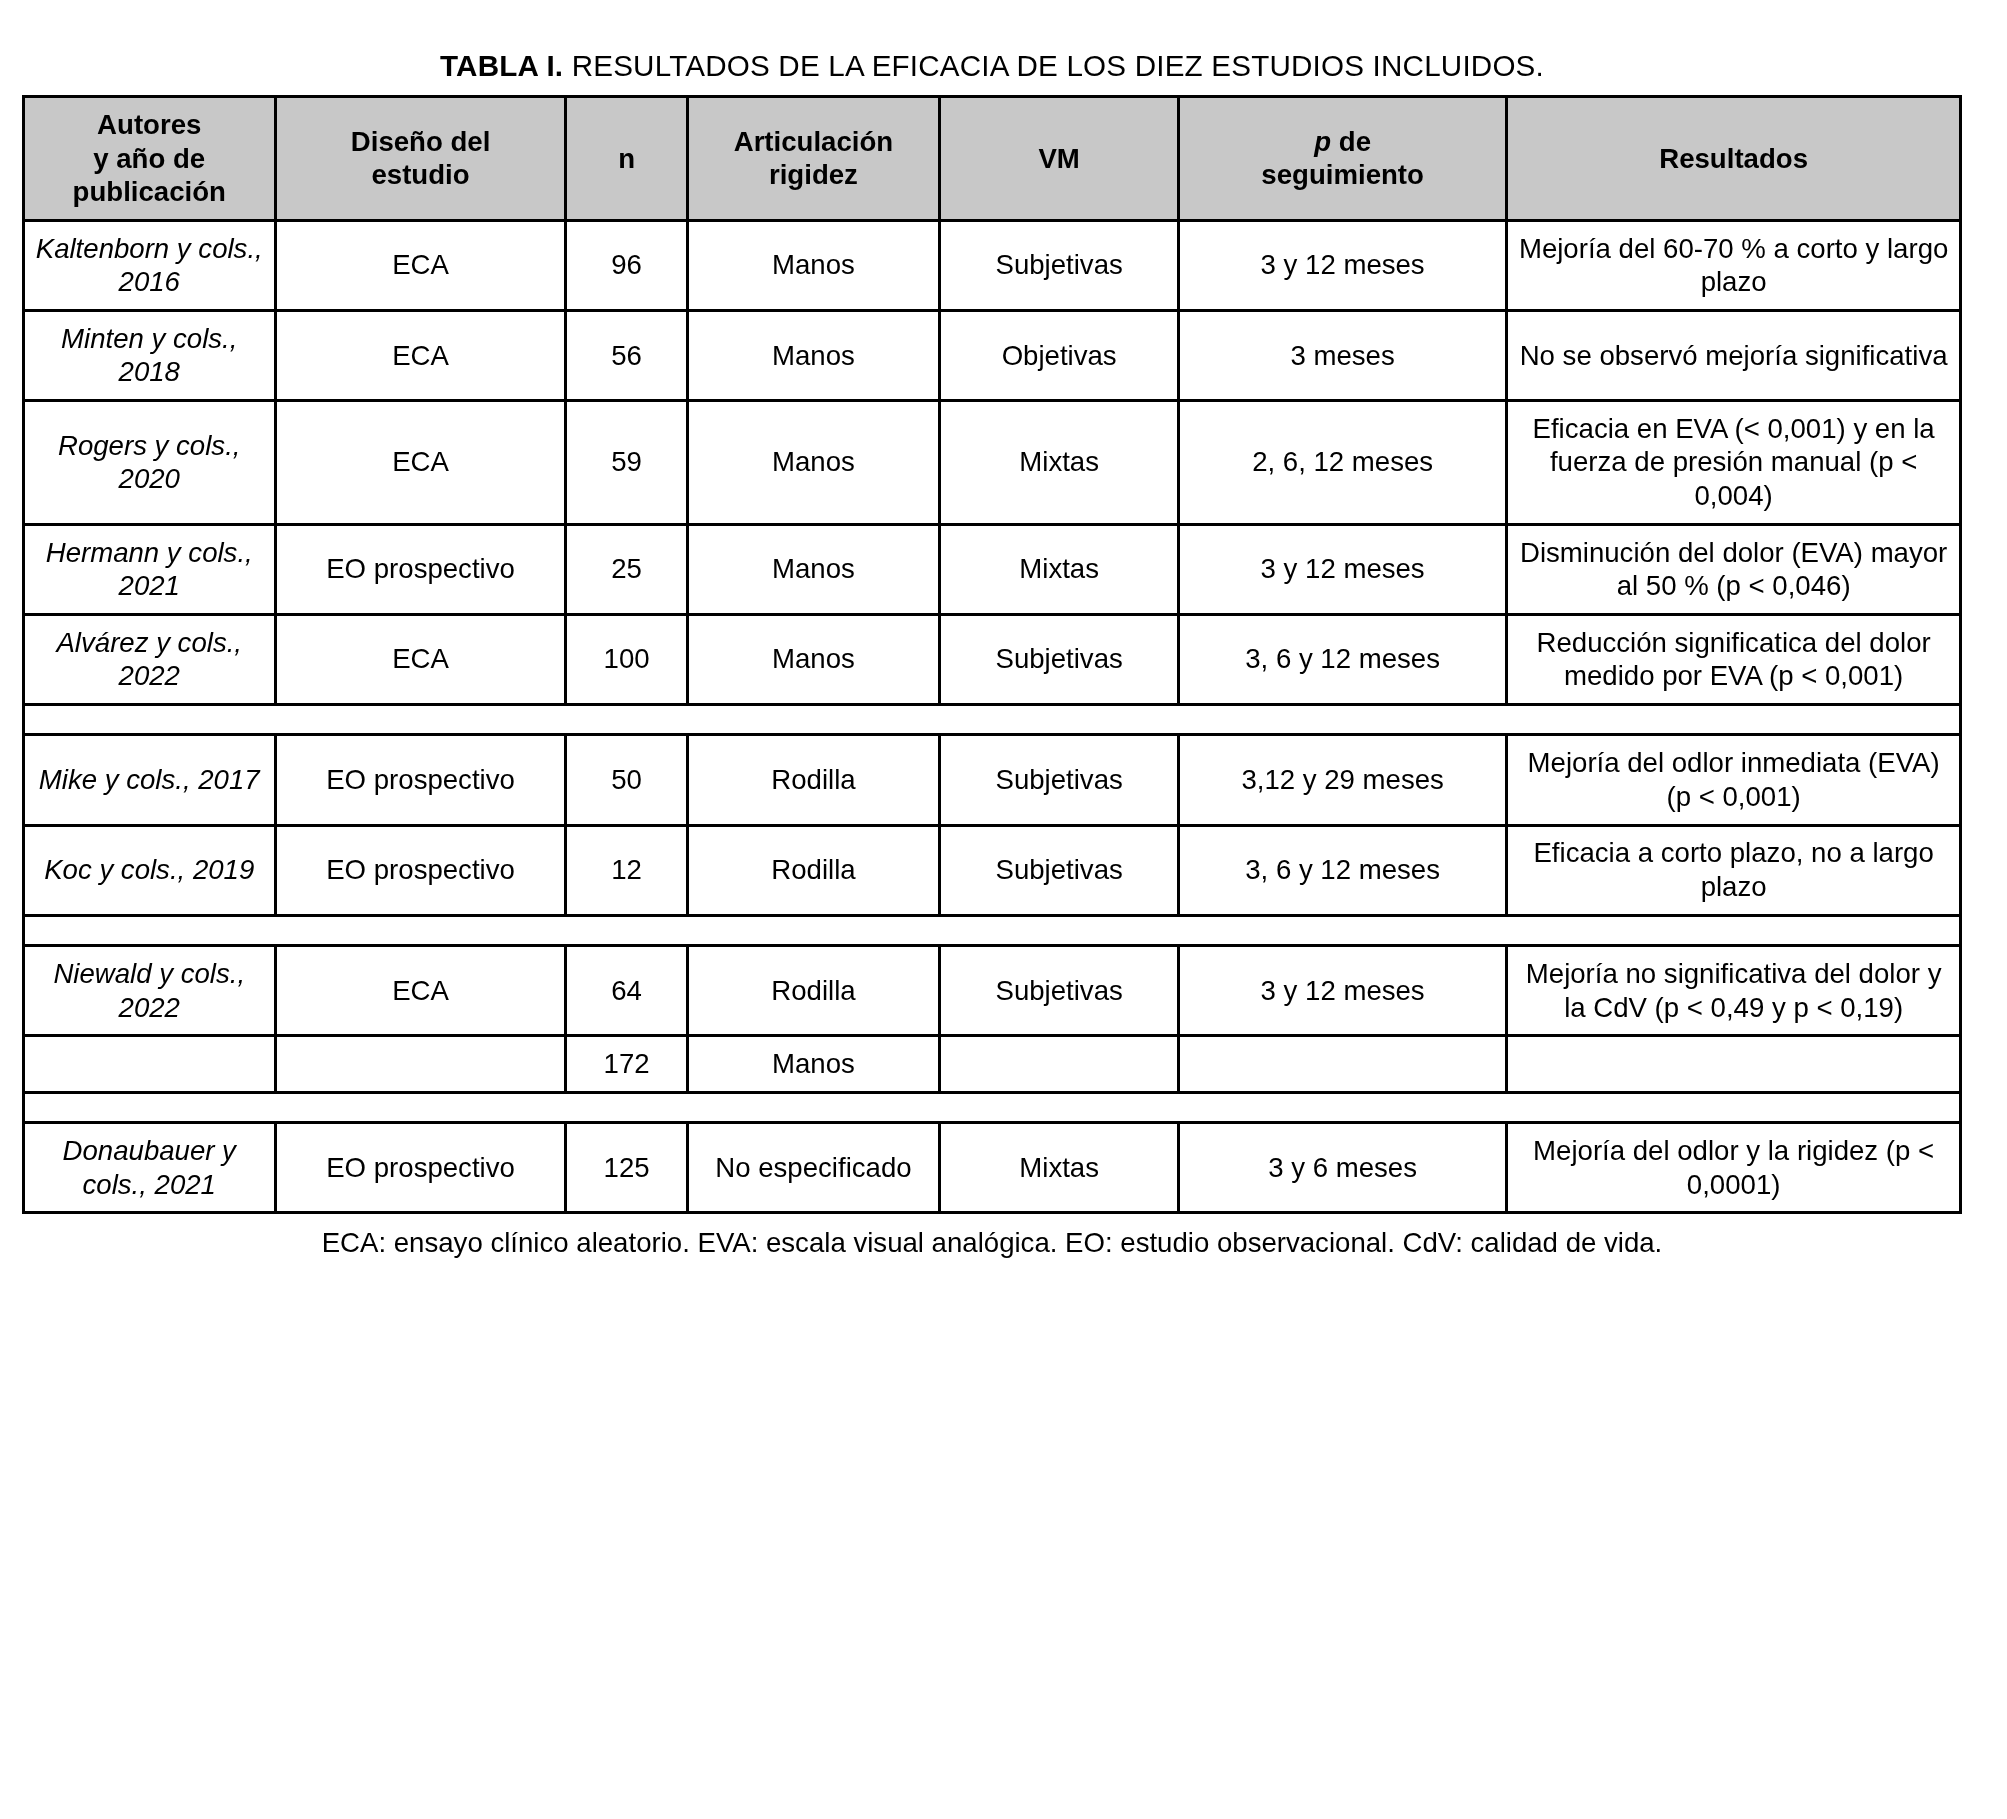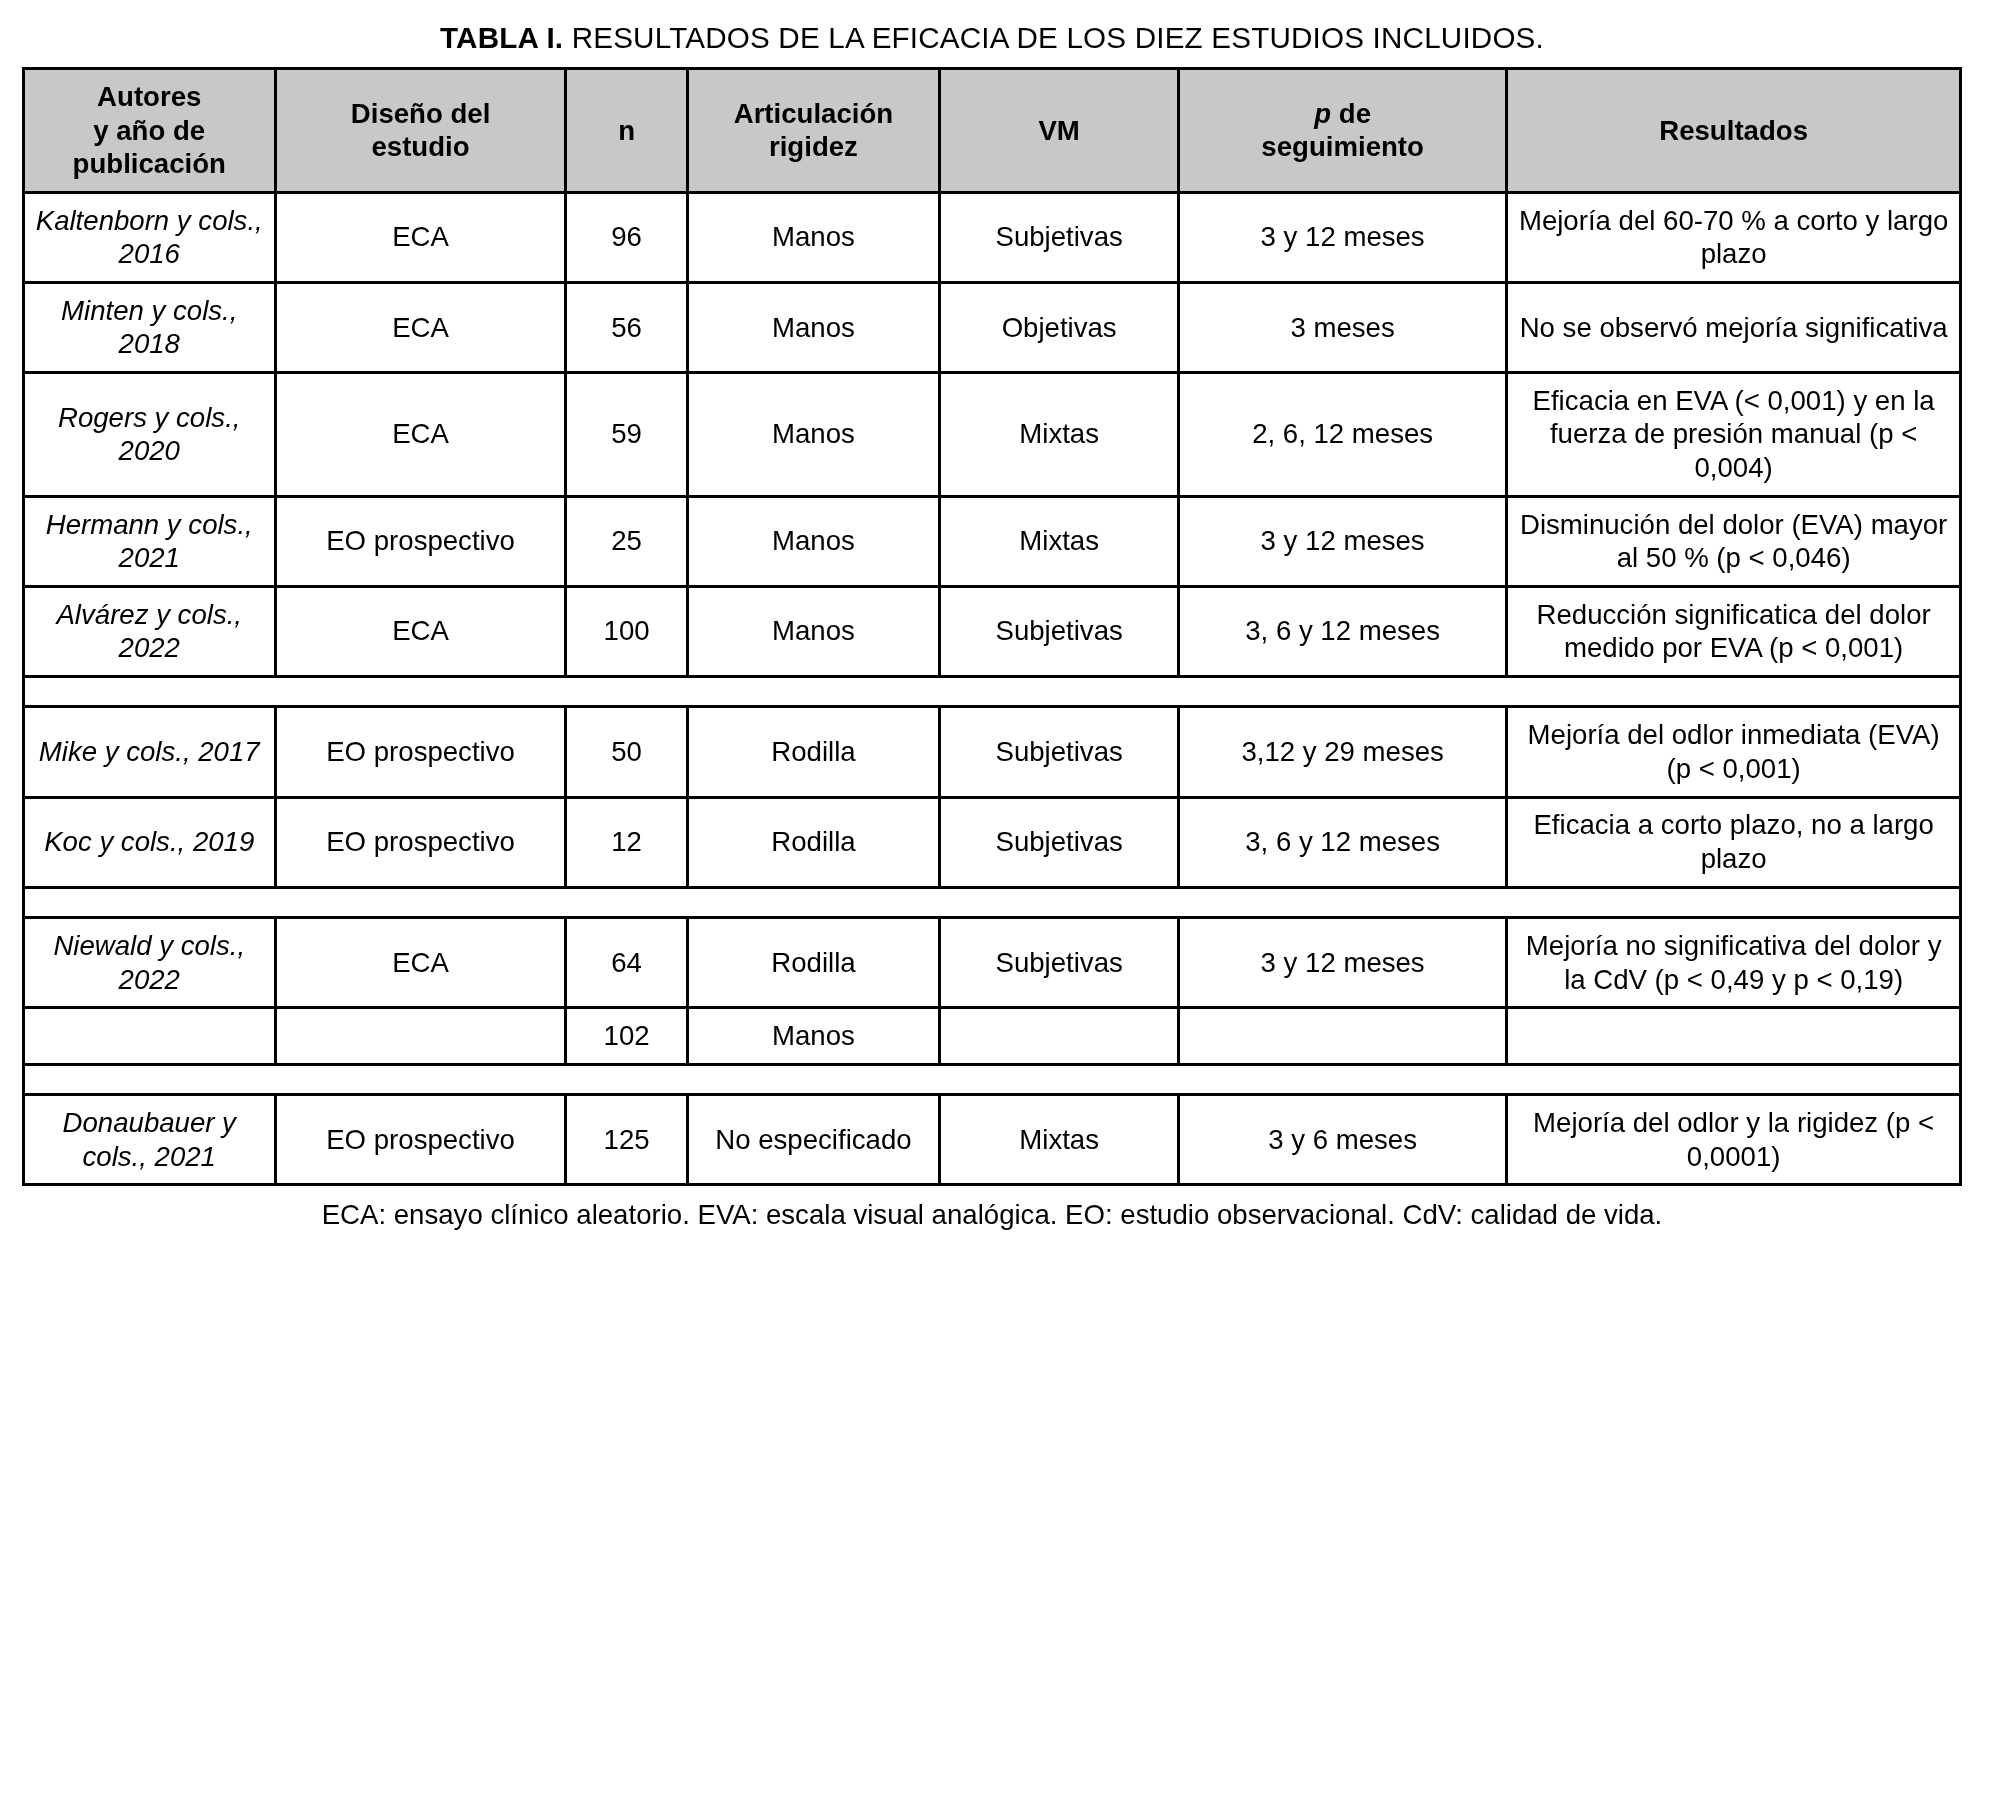--- a/index.html
+++ b/index.html
@@ -9,20 +9,21 @@
   }
   body {
     width: 2008px;
     font-family: "Liberation Sans", sans-serif;
     color: #000000;
   }
   .page {
     width: 1984px;
     box-sizing: border-box;
     padding: 13.8px 21.7px 9.9px 21.7px;
+    margin-top: 28px;
   }
   .table-caption {
     text-align: center;
     font-size: 29.6px;
     line-height: 1.2;
     padding: 5.9px 0 11.8px 0;
     letter-spacing: 0.2px;
   }
   .table-caption .caption-label {
     font-weight: bold;
@@ -194,21 +195,21 @@
         <td>ECA</td>
         <td>64</td>
         <td>Rodilla</td>
         <td>Subjetivas</td>
         <td>3 y 12 meses</td>
         <td>Mejoría no significativa del dolor y la CdV (p &lt; 0,49 y p &lt; 0,19)</td>
       </tr>
       <tr>
         <td class="authors blank-cell"></td>
         <td class="blank-cell"></td>
-        <td>102</td>
+        <td>172</td>
         <td>Manos</td>
         <td class="blank-cell"></td>
         <td class="blank-cell"></td>
         <td class="blank-cell"></td>
       </tr>
 
       <tr class="spacer">
         <td colspan="7"></td>
       </tr>
 

